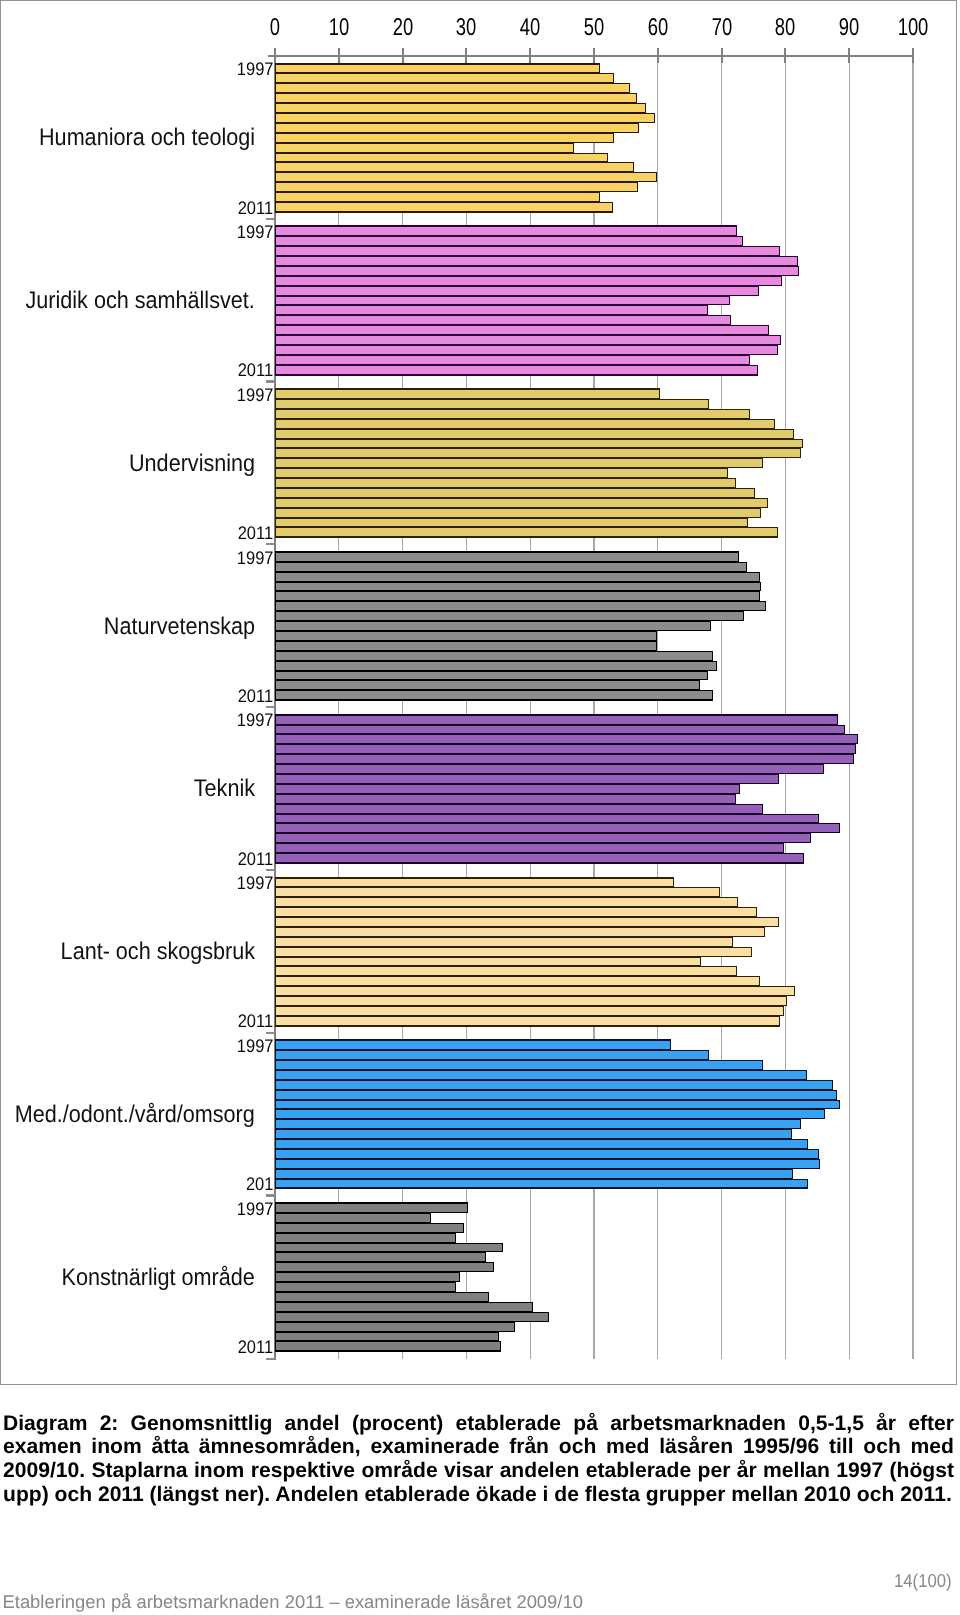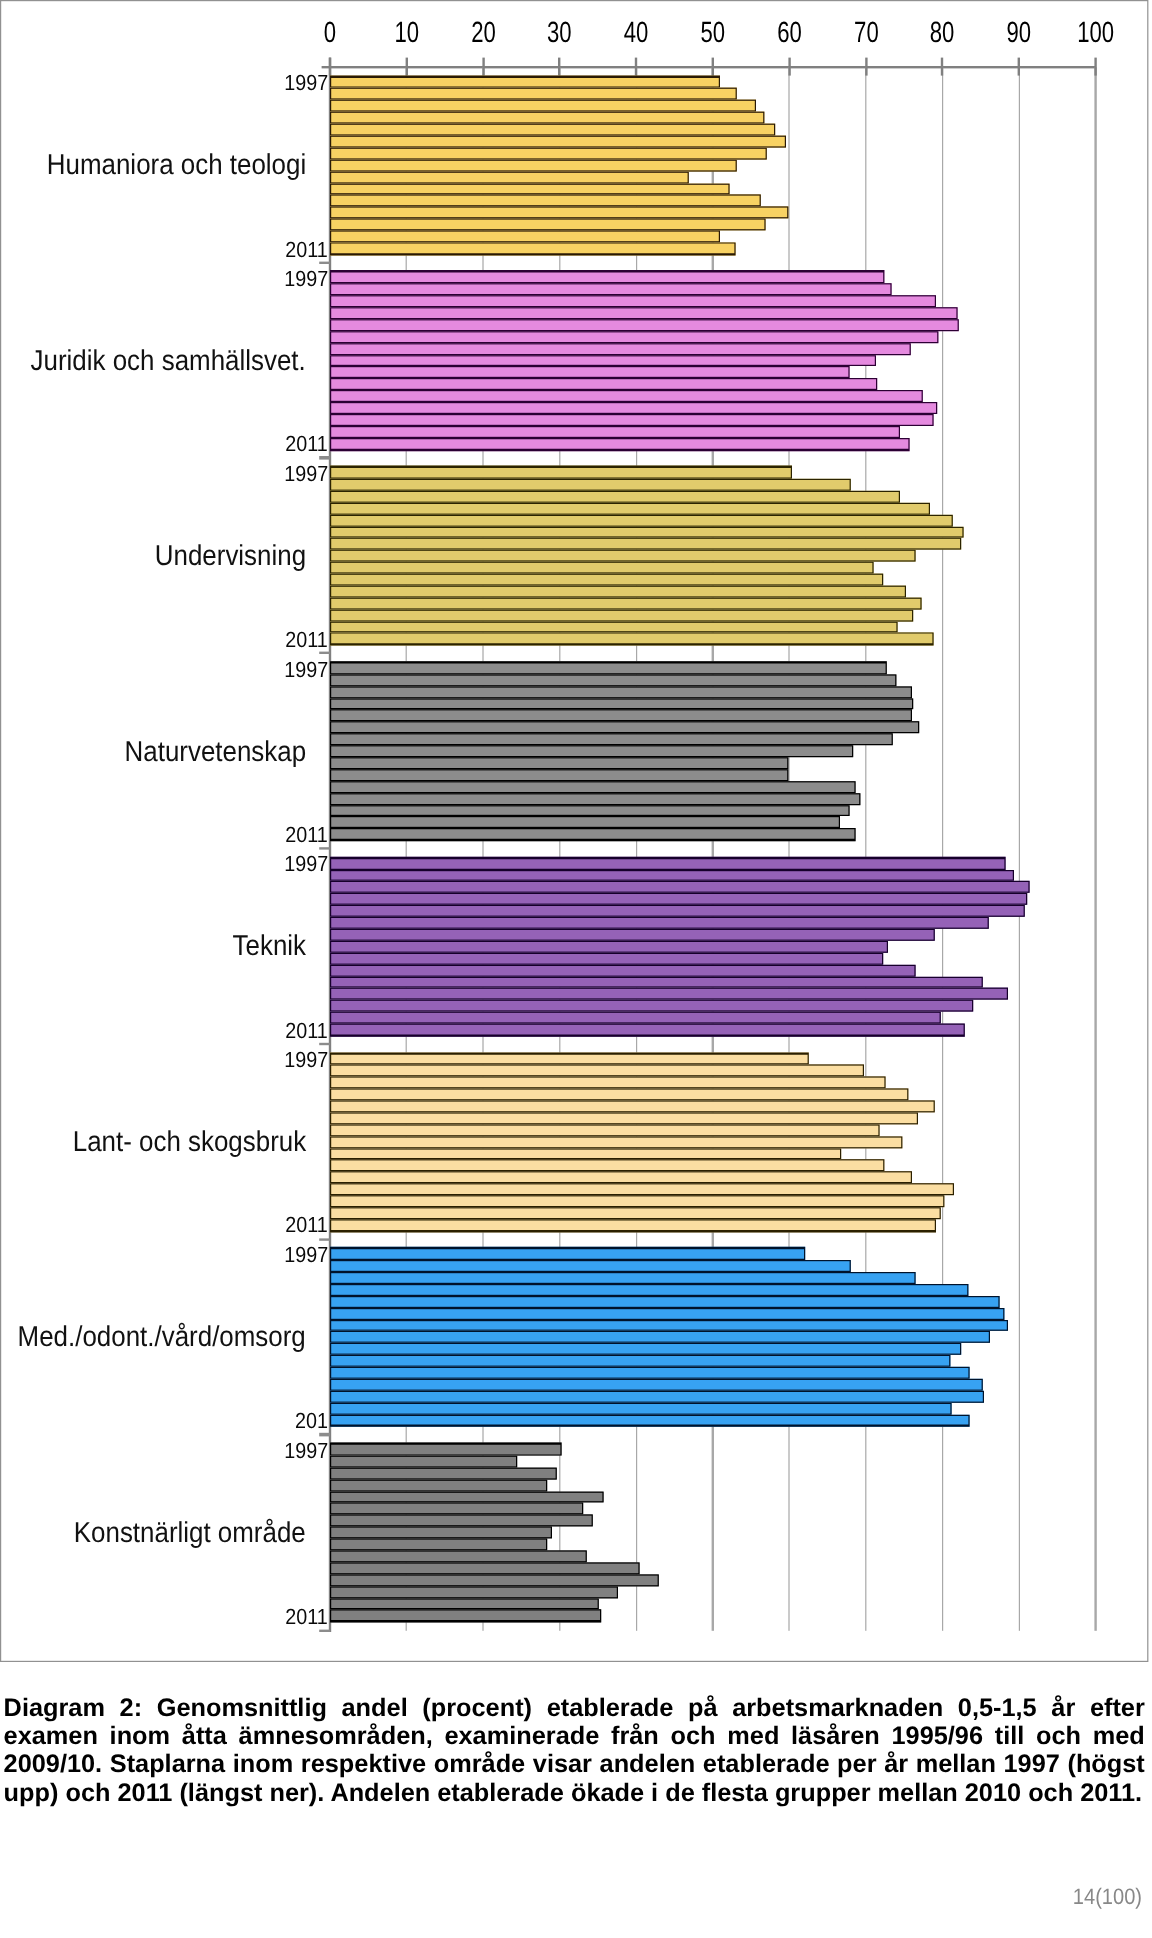--- a/index.html
+++ b/index.html
@@ -250,15 +250,16 @@
         <div class="bar" title="Konstnärligt område 2010: 35.1" style="top: 128.94px; height: 9px; width: 223.938px; background: rgb(128, 128, 128); border-color: rgb(0, 0, 0); border-style: solid; border-width: 1px;"></div>
         <div class="bar" title="Konstnärligt område 2011: 35.5" style="top: 137.94px; height: 11px; width: 226.49px; background: rgb(128, 128, 128); border-color: rgb(0, 0, 0); border-style: solid; border-width: 1px 1px 2px;"></div>
         <div class="ylabel" style="top: -3.06px;">1997</div>
         <div class="ylabel" style="top: 135.26px;">2011</div>
         <div class="catlabel" style="top: 63px;">Konstnärligt område</div>
       </div>
       <div class="ytick" style="top: 1301.9px;"></div>
     </div>
 
   <div id="caption">Diagram 2: Genomsnittlig andel (procent) etablerade på arbetsmarknaden 0,5-1,5 år efter examen inom åtta ämnesområden, examinerade från och med läsåren 1995/96 till och med 2009/10. Staplarna inom respektive område visar andelen etablerade per år mellan 1997 (högst upp) och 2011 (längst ner). Andelen etablerade ökade i de flesta grupper mellan 2010 och 2011.</div>
+  <div id="footer-left">Etableringen på arbetsmarknaden 2011 – examinerade läsåret 2009/10</div>
   <div id="footer-right">14(100)</div>
 
 </div>
 
 </body></html>

